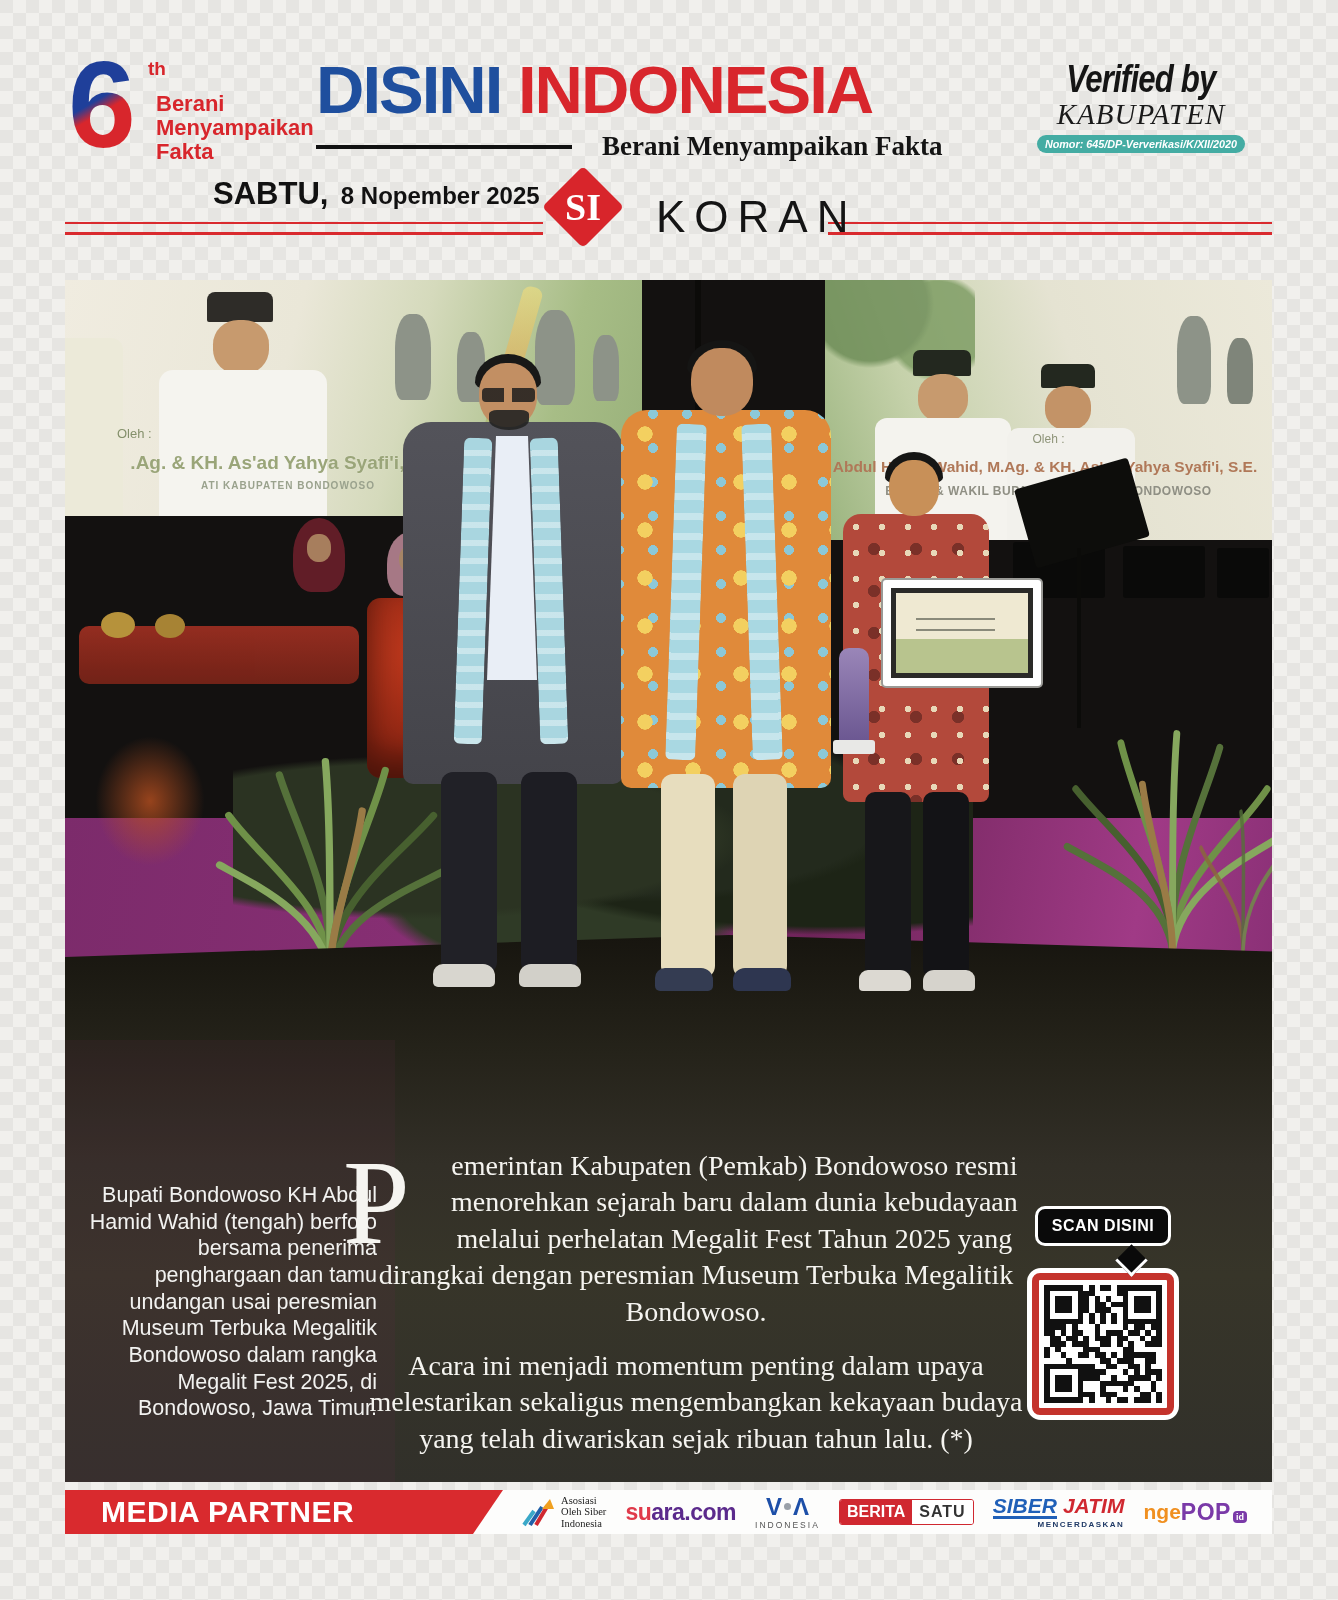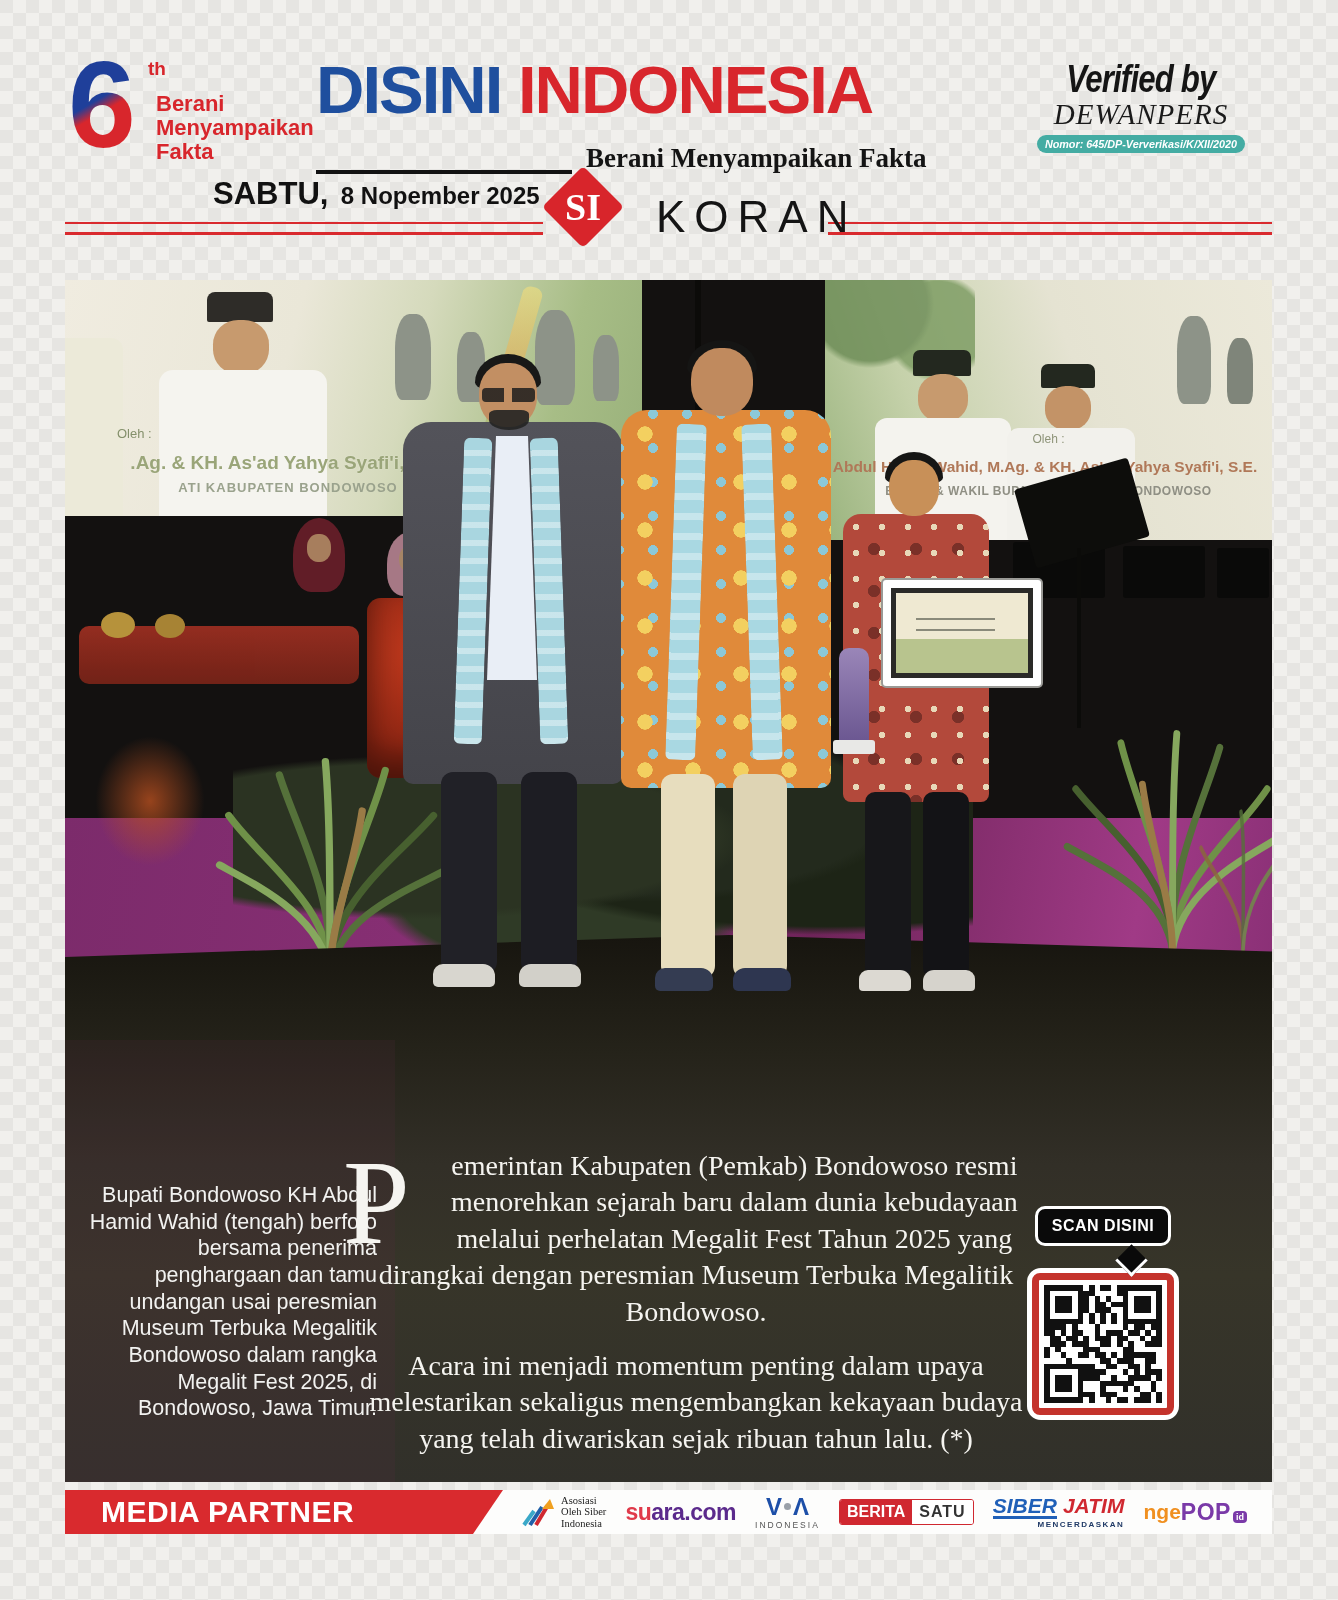--- a/index.html
+++ b/index.html
@@ -20,21 +20,21 @@
   .logo6 .six{
     font-size:122px;font-weight:800;line-height:.88;letter-spacing:-4px;
     background:linear-gradient(150deg,#1f3f9a 0%,#1f3f9a 46%,#d8262c 55%,#d8262c 100%);
     -webkit-background-clip:text;background-clip:text;color:transparent;
   }
   .logo6 .th{position:absolute;left:80px;top:6px;color:#d8262c;font-size:19px;font-weight:700;}
   .slogan6{left:156px;top:92px;color:#d8262c;font-size:22px;font-weight:800;line-height:1.08;}
   .masthead{left:316px;top:56px;width:690px;}
   .mh-title{font-size:67px;font-weight:800;letter-spacing:-2px;line-height:1;white-space:nowrap;}
   .mh-blue{color:#1f4f9e;} .mh-red{color:#d8262c;}
-  .mh-sub{display:flex;align-items:flex-end;margin-top:20px;}
+  .mh-sub{display:flex;align-items:center;margin-top:8px;gap:16px;}
   .mh-line{width:256px;height:4px;background:#121212;}
   .mh-tag{margin-left:14px;font-family:"Liberation Serif",serif;font-weight:700;font-size:27px;color:#141414;white-space:nowrap;}
   .verified{left:1030px;top:60px;width:222px;text-align:center;font-style:italic;}
   .v1{display:inline-block;font-size:38px;font-weight:900;letter-spacing:-1px;transform:scaleX(.82);color:#151515;line-height:1;}
   .v2{font-family:"Liberation Serif",serif;font-size:29px;letter-spacing:1px;color:#1a1a1a;line-height:1.15;}
   .v-badge{display:inline-block;margin-top:4px;background:#44aca3;color:#fff;font-size:10.8px;font-weight:700;
     padding:3px 8px;border-radius:9px;white-space:nowrap;}
   .dateline{left:213px;top:176px;white-space:nowrap;}
   .dl-day{font-size:31px;font-weight:800;color:#111;}
   .dl-date{font-size:24px;font-weight:700;color:#111;margin-left:8px;}
@@ -59,21 +59,21 @@
   .screenL .rainbow{position:absolute;left:436px;top:4px;width:20px;height:170px;transform:rotate(16deg);
     background:linear-gradient(#f8e27a,#e8a84a,#88b86a);opacity:.55;border-radius:8px;}
   .scrL-cap{position:absolute;left:142px;top:12px;width:66px;height:30px;background:#2e2c28;border-radius:8px 8px 2px 2px;}
   .scrL-cap::after{content:"";position:absolute;left:26px;top:6px;width:12px;height:10px;background:#c8a builder040;}
   .scrL-head{position:absolute;left:148px;top:40px;width:56px;height:54px;background:#c79a6e;border-radius:45%;}
   .scrL-body{position:absolute;left:94px;top:90px;width:168px;height:146px;background:#f5f4ef;border-radius:14px 14px 0 0;}
   .scrL-body2{position:absolute;left:0;top:58px;width:58px;height:178px;background:#ecead9;border-radius:0 12px 0 0;}
   .scrL-oleh{position:absolute;left:52px;top:146px;font-size:13px;color:#84906b;}
   .scrL-t1{position:absolute;left:8px;top:172px;width:430px;text-align:center;font-size:19px;font-weight:700;color:#9aa579;
     text-shadow:0 0 2px rgba(255,255,255,.4);white-space:nowrap;}
-  .scrL-t2{position:absolute;left:8px;top:200px;width:430px;text-align:center;font-size:13px;font-weight:700;color:#9aa28d;letter-spacing:1px;}
+  .scrL-t2{position:absolute;left:8px;top:200px;width:430px;text-align:center;font-size:10px;font-weight:700;color:#9aa28d;letter-spacing:1px;}
 
   .screenR{left:760px;top:0;width:447px;height:260px;
     background:linear-gradient(250deg,#ece9da 0%,#e5e3d2 42%,#c5d1aa 75%,#9ab47e 100%);}
   .screenR .trees{position:absolute;left:0;top:0;width:150px;height:120px;
     background:radial-gradient(circle at 30% 20%,#6a8a54 0 40%,transparent 45%),radial-gradient(circle at 75% 40%,#7a9a60 0 35%,transparent 40%);opacity:.8;}
   .screenR .stoneR1{position:absolute;left:352px;top:36px;width:34px;height:88px;background:#8d9388;border-radius:40% 40% 20% 20%;}
   .screenR .stoneR2{position:absolute;left:402px;top:58px;width:26px;height:66px;background:#7f857a;border-radius:40% 40% 20% 20%;}
   .scrR-cap1{position:absolute;left:88px;top:70px;width:58px;height:26px;background:#23281f;border-radius:7px 7px 2px 2px;}
   .scrR-head1{position:absolute;left:93px;top:94px;width:50px;height:48px;background:#c79a6e;border-radius:45%;}
   .scrR-body1{position:absolute;left:50px;top:138px;width:136px;height:122px;background:#f4f3ee;border-radius:12px 12px 0 0;}
@@ -244,21 +244,21 @@
       <span class="mh-blue">DISINI</span><span class="mh-red"> INDONESIA</span>
     </div>
     <div class="mh-sub">
       <div class="mh-line"></div>
       <div class="mh-tag">Berani Menyampaikan Fakta</div>
     </div>
   </div>
 
   <div class="abs verified">
     <div><span class="v1">Verified by</span></div>
-    <div class="v2">DEWANPERS</div>
+    <div class="v2">KABUPATEN</div>
     <div class="v-badge">Nomor: 645/DP-Ververikasi/K/XII/2020</div>
   </div>
 
   <div class="abs dateline">
     <span class="dl-day">SABTU,</span>
     <span class="dl-date">8 Nopember 2025</span>
   </div>
   <div class="abs redrule rule-left"></div>
   <div class="abs redrule rule-right"></div>
   <div class="abs si-diamond">

